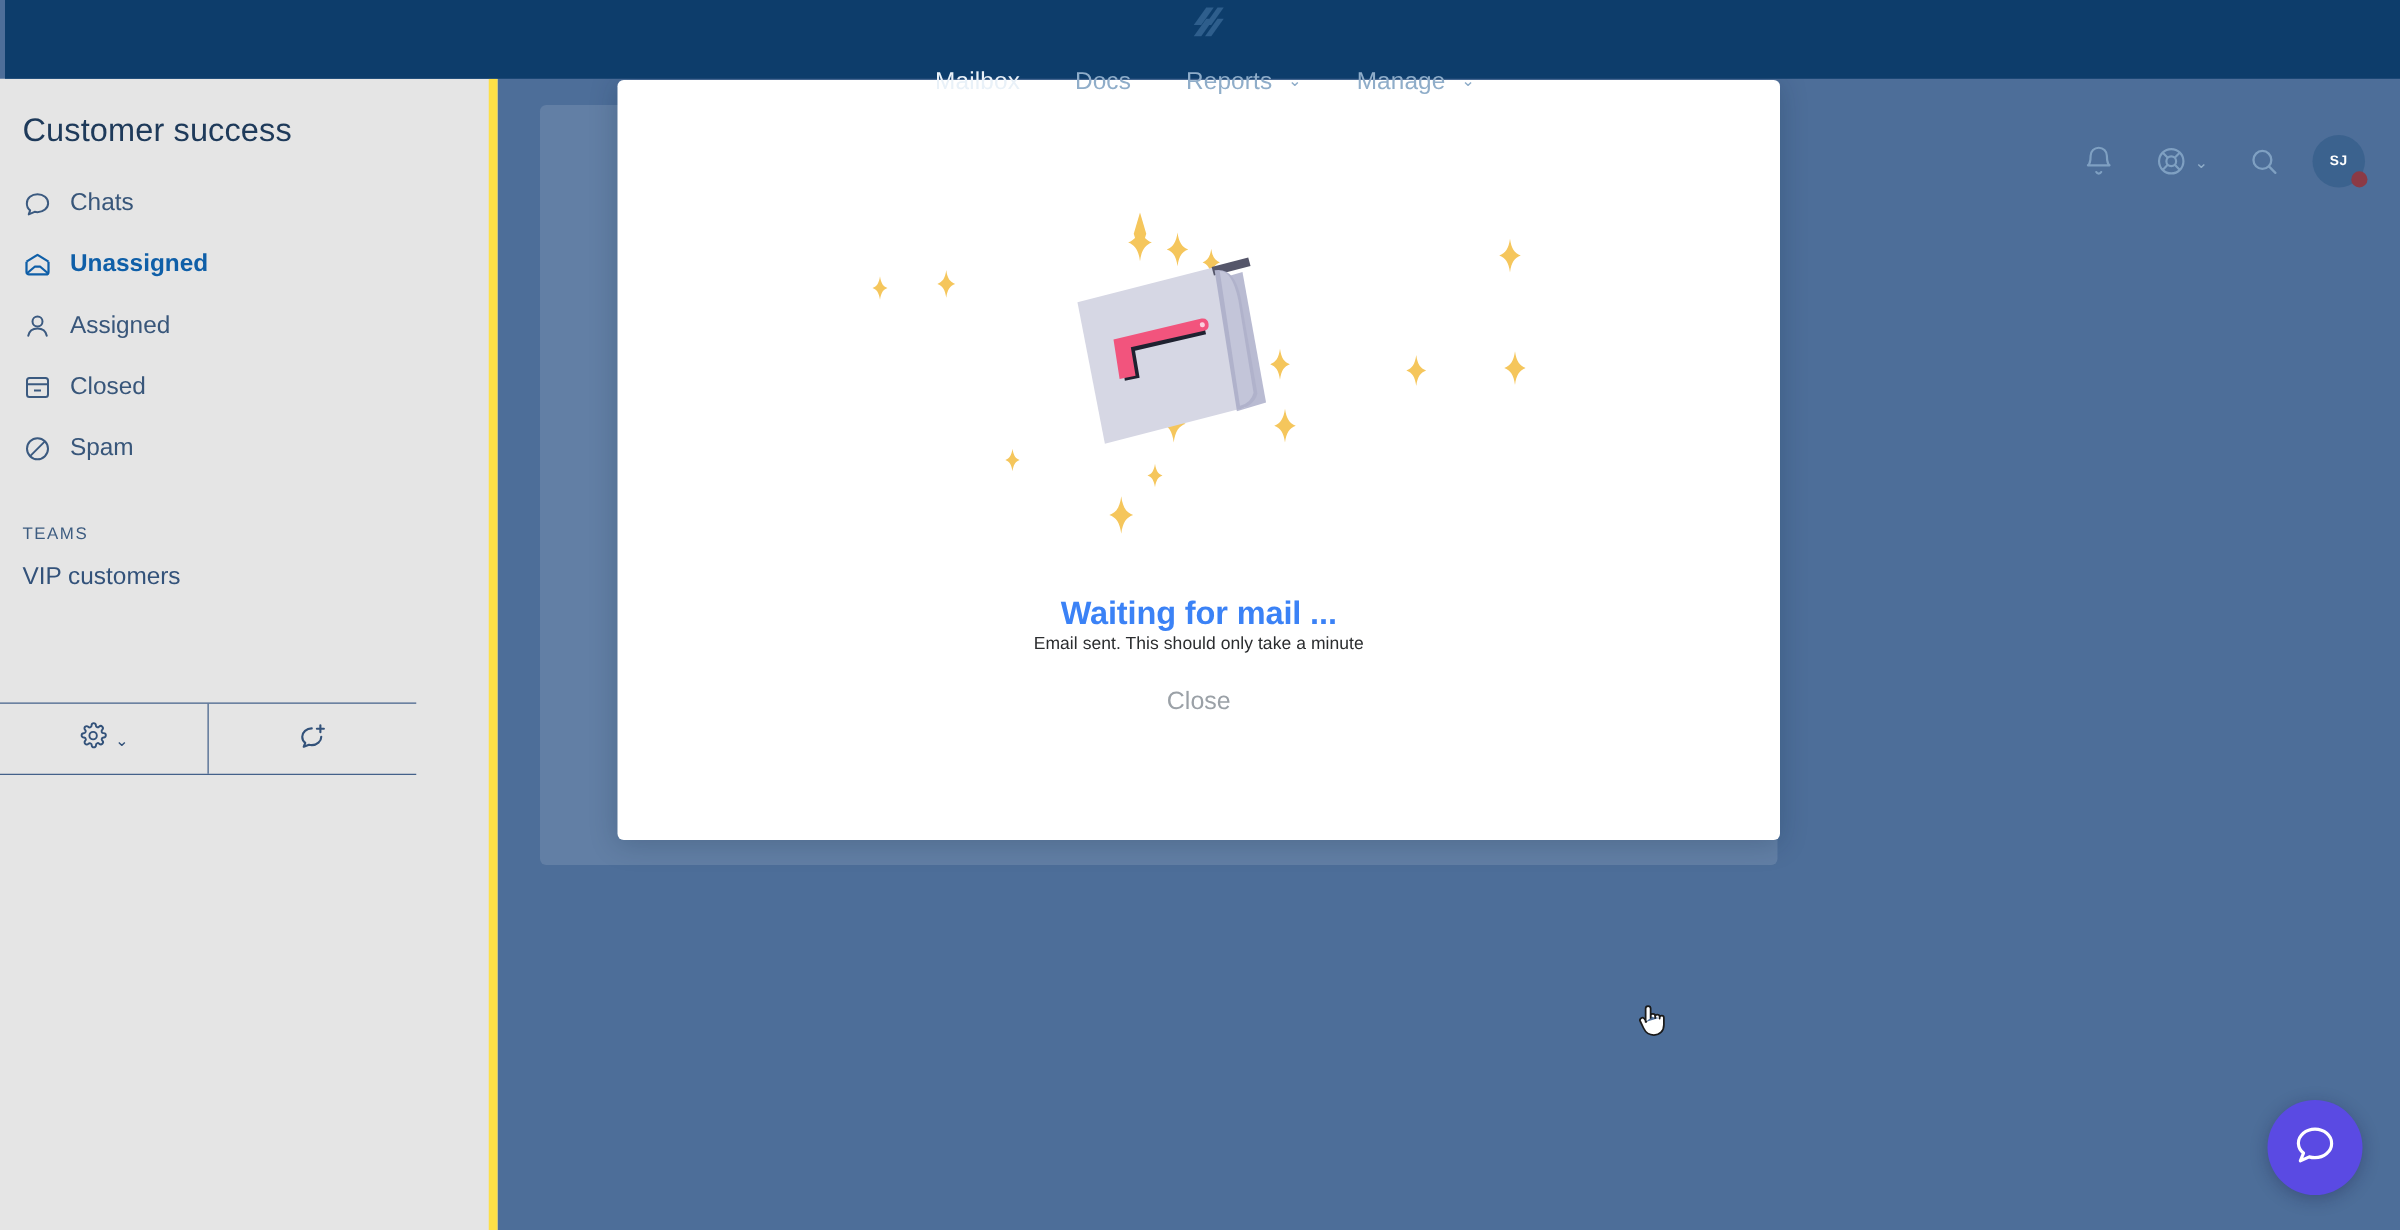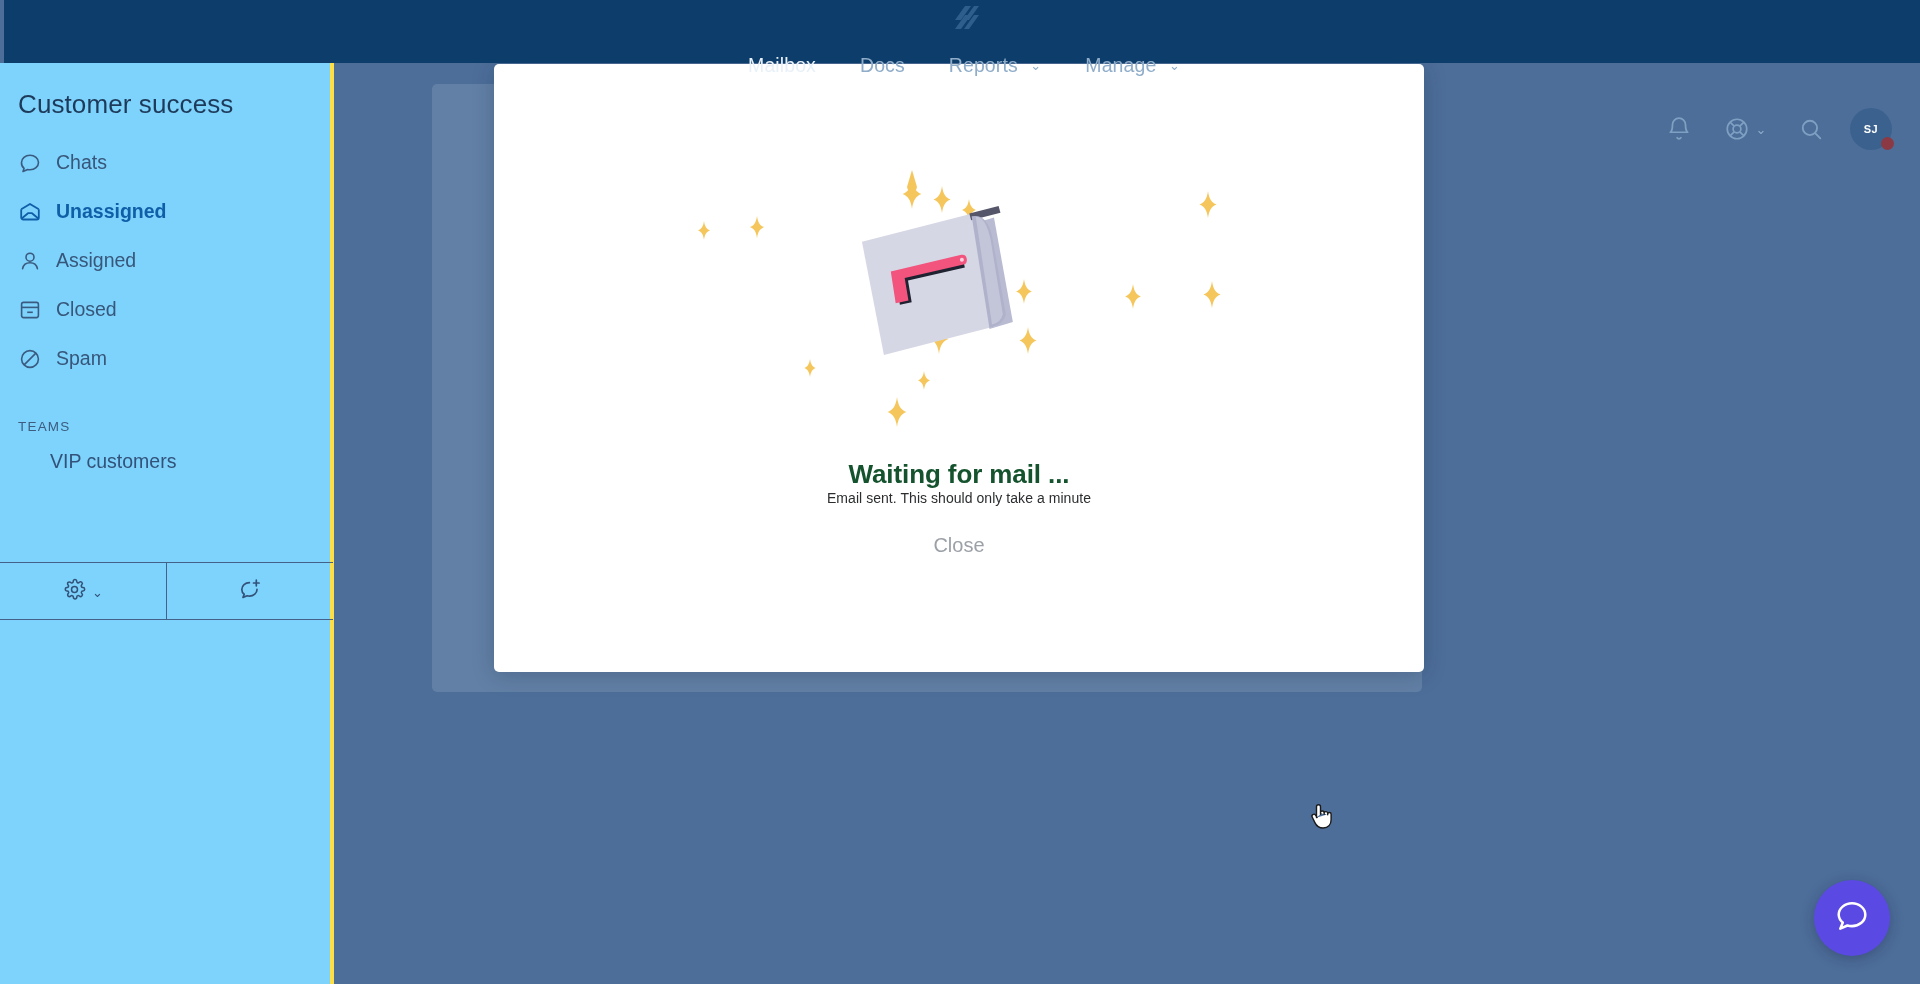--- a/index.html
+++ b/index.html
@@ -111,24 +111,24 @@
     right: 8px; bottom: 10px;
     width: 13px; height: 13px;
     border-radius: 50%;
     background: #8b3a45;
   }
 
   
   .sidebar {
     position: absolute;
     top: 63px; left: 0;
-    width: 334px;
+    width: 398px;
     height: 921px;
-    background: #7dd3fc;
-    border-right: 4px solid #fde047;
+    background: #e5e5e5;
+    border-right: 7px solid #fde047;
     z-index: 10;
   }
   .sidebar-title {
     color: #1e3a5a;
     font-size: 26px;
     padding: 26px 0 16px 18px;
     font-weight: 400;
     letter-spacing: .1px;
   }
   .side-list { padding-top: 2px; }
@@ -158,21 +158,20 @@
     font-weight: 400;
   }
   .side-team {
     display: flex;
     align-items: center;
     height: 44px;
     padding-left: 18px;
     color: #33527a;
     font-size: 19.5px;
     cursor: pointer;
-    margin-left: 32px;
   }
 
   .sidebar-footer {
     position: absolute;
     bottom: 364px;
     left: 0;
     width: 333px;
     height: 58px;
     border-top: 1px solid #44618a;
     border-bottom: 1px solid #44618a;
@@ -235,21 +234,22 @@
   }
   .illo {
     position: relative;
     width: 560px;
     height: 290px;
     margin-top: 105px;
   }
   .modal-title {
     font-size: 26px;
     font-weight: 700;
-    color: #14532d;
+    color: #3b82f6;
+    margin-top: 16px;
     letter-spacing: -.1px;
   }
   .modal-sub {
     font-size: 14px;
     color: #2b2d2f;
     letter-spacing: .05px;
   }
   .modal-close {
     font-size: 20px;
     color: #9ba1a7;

